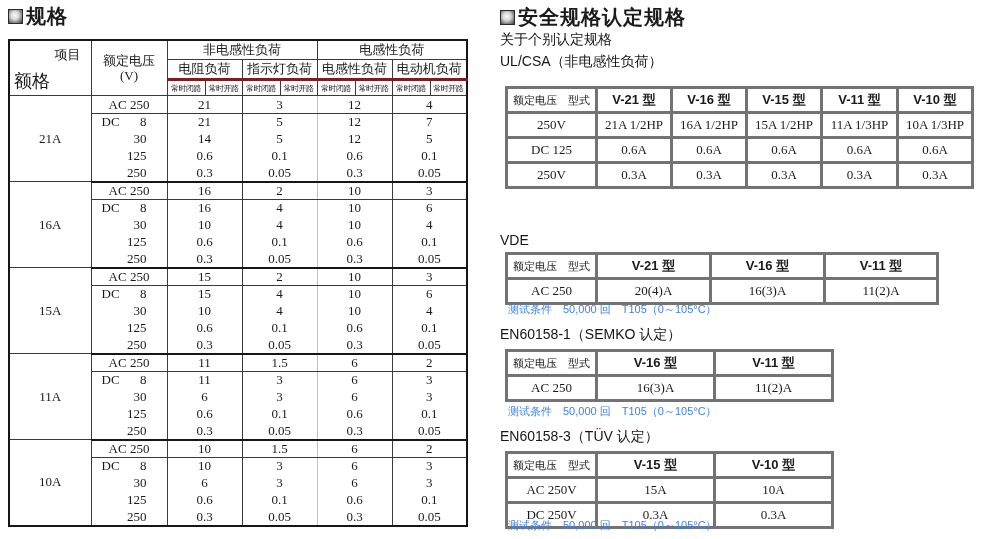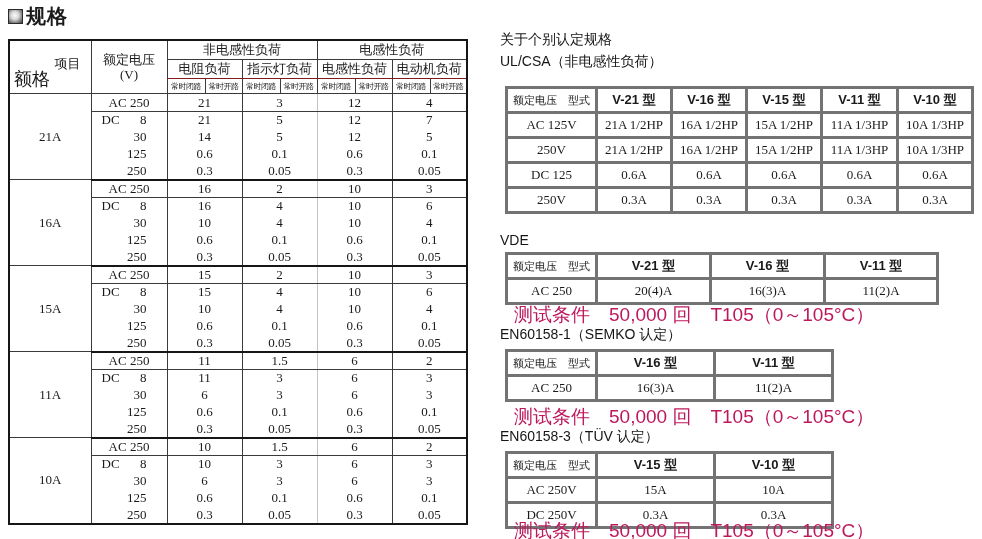--- a/index.html
+++ b/index.html
@@ -12,43 +12,43 @@
           background:radial-gradient(circle at 45% 42%, #fbfbfb 0%, #d8d8d8 38%, #6a6a6a 80%, #3a3a3a 100%);}
 
   
   .left-col{position:absolute;left:8px;top:0;width:462px;height:539px;}
   table{border-collapse:collapse;table-layout:fixed;}
   .spec{position:absolute;left:0;top:39px;width:458px;border:2px solid #161616;
         font-family:"Liberation Serif","DejaVu Serif",serif;}
   .spec th,.spec td{border-left:1px solid #3a3a3a;padding:0;text-align:center;
         white-space:nowrap;overflow:hidden;font-weight:normal;}
   .spec tr.hdr1 th{height:16px;font-size:13px;border-bottom:1px solid #3a3a3a;}
-  .spec tr.hdr2 th{height:18px;font-size:13px;border-bottom:1px solid #7f1d1d;}
+  .spec tr.hdr2 th{height:18px;font-size:13px;border-bottom:3px solid #7f1d1d;}
   .spec tr.hdr3 th{height:14px;font-size:8px;letter-spacing:-0.5px;border-bottom:1px solid #3a3a3a;}
   .spec td{font-size:13px;}
   .spec tr.acr{height:18px;}
   .spec tr.dcr{height:17px;}
   .spec tr.acr td{border-bottom:1px solid #3a3a3a;}
   .spec tr.dcr td{border-bottom:none;}
   .spec tr.blockend td{border-bottom:2px solid #161616;}
   .spec td.rating{border-bottom:2px solid #161616;font-size:13px;}
   .spec td.lt{border-left:1px solid #c4c4c4;}
   .spec .corner{position:relative;border-bottom:1px solid #3a3a3a;}
-  .spec .corner .tr{position:absolute;top:14px;right:10px;font-size:13px;}
+  .spec .corner .tr{position:absolute;top:5px;right:10px;font-size:13px;}
   .spec .corner .bl{position:absolute;bottom:2px;left:4px;font-size:18px;}
   .spec .volthead{border-bottom:1px solid #3a3a3a;font-size:13px;line-height:15px;}
   .spec td.volt.ac{text-align:center;}
   .spec td.volt.numr{text-align:right;padding-right:20px;padding-left:12px;}
   .spec td.volt.dcv{text-align:right;padding-right:20px;position:relative;}
   .spec td.volt.dcv .dclab{position:absolute;left:10px;top:0;}
 
   
   .right-col{position:absolute;left:500px;top:0;width:482px;height:539px;}
   .rline{position:absolute;left:0;font-size:14px;white-space:nowrap;color:#161616;}
-  .tcond{position:absolute;left:14px;font-size:19px;white-space:nowrap;color:#be185d;}
+  .tcond{position:absolute;left:8px;font-size:11px;white-space:nowrap;color:#3b82f6;}
   .rt{position:absolute;border:2px solid #161616;}
   .rt th,.rt td{border:3px solid #737373;padding:0;text-align:center;white-space:nowrap;overflow:hidden;height:22px;}
   .rt th{font-size:13px;font-weight:bold;font-family:"Liberation Sans","DejaVu Sans",sans-serif;}
   .rt th.keyh{font-weight:normal;font-size:11px;}
   .rt td{font-size:13px;font-family:"Liberation Serif","DejaVu Serif",serif;font-weight:normal;}
 </style>
 </head>
 <body>
 
 <div class="canvas">
@@ -285,20 +285,24 @@
         <td colspan="2">0.3</td>
         <td colspan="2">0.05</td>
         <td colspan="2" class="lt">0.3</td>
         <td colspan="2">0.05</td>
       </tr>
     </tbody>
       </table>
   </div>
 
   <div class="right-col">
+    <div class="sec-title" style="left:0;top:4px;">
+      <span class="bullet"></span>
+      <span>安全规格认定规格</span>
+    </div>
 
     <div class="rline" style="top:31px;">关于个别认定规格</div>
     <div class="rline" style="top:53px;">UL/CSA（非电感性负荷）</div>
 
     <table class="rt" style="left:5px;top:86px;width:466px;">
       <colgroup>
           <col style="width:90px">
           <col style="width:75px">
           <col style="width:75px">
           <col style="width:75px">
@@ -308,28 +312,20 @@
       <tbody>
           <tr>
         <th class="keyh">额定电压　型式</th>
         <th>V-21 型</th>
         <th>V-16 型</th>
         <th>V-15 型</th>
         <th>V-11 型</th>
         <th>V-10 型</th>
       </tr>
       <tr>
-        <td>AC 125V</td>
-        <td>21A 1/2HP</td>
-        <td>16A 1/2HP</td>
-        <td>15A 1/2HP</td>
-        <td>11A 1/3HP</td>
-        <td>10A 1/3HP</td>
-      </tr>
-      <tr>
         <td>250V</td>
         <td>21A 1/2HP</td>
         <td>16A 1/2HP</td>
         <td>15A 1/2HP</td>
         <td>11A 1/3HP</td>
         <td>10A 1/3HP</td>
       </tr>
       <tr>
         <td>DC 125</td>
         <td>0.6A</td>

